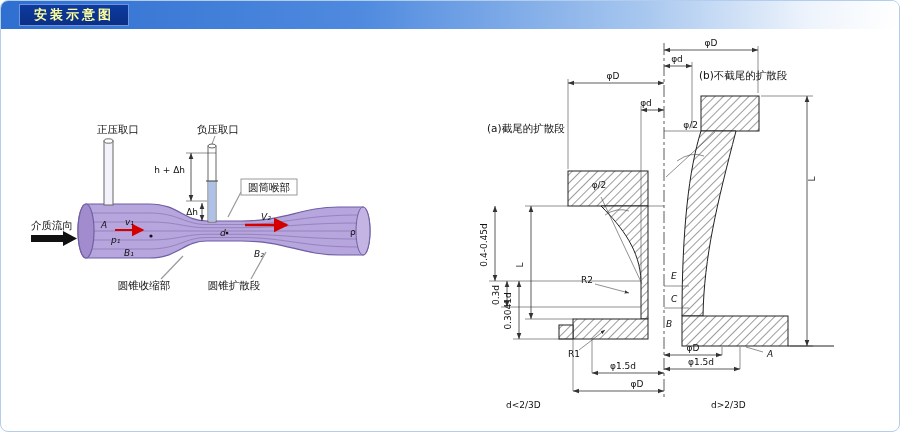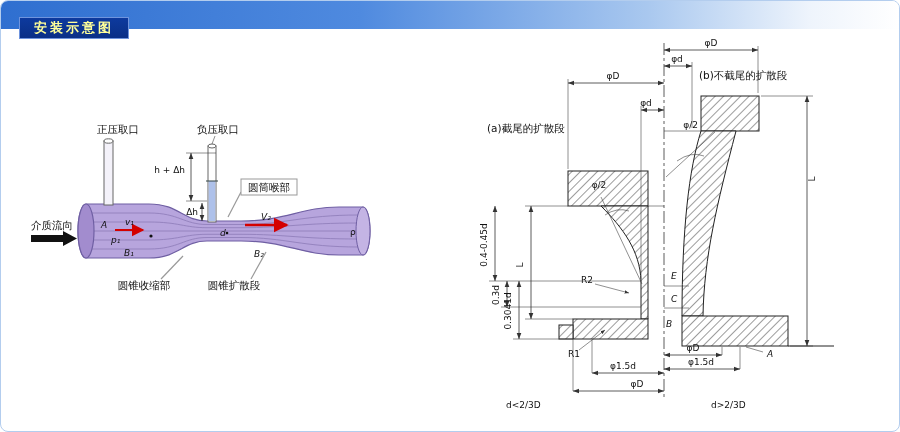--- a/index.html
+++ b/index.html
@@ -6,21 +6,21 @@
   .page{
     position:relative;width:898px;height:430px;background:#ffffff;
     border:1px solid #b3cdee;border-radius:8px;overflow:hidden;
     font-family:"Liberation Sans",sans-serif;
   }
   .header-bar{
     position:absolute;top:0;left:0;width:100%;height:28px;
     background:linear-gradient(to right,#2f6fd0 0%,#4f8adf 40%,#a9c8ef 72%,#eef4fc 90%,#ffffff 100%);
   }
   .title-box{
-    position:absolute;top:16px;left:18px;height:20px;line-height:20px;
+    position:absolute;top:3px;left:18px;height:20px;line-height:20px;
     padding:0 14px;background:linear-gradient(to bottom,#0d3a9e,#0a2f86);
     border:1px solid #6f94dd;color:#ffff99;font-size:13px;font-weight:bold;
     letter-spacing:3px;white-space:nowrap;
   }
   svg text{font-family:"DejaVu Sans","Liberation Sans",sans-serif;}
   .dimtext{font-size:9px;fill:#111;}
   .cn{font-size:10.5px;fill:#111;}
   .cnB{font-size:10.5px;fill:#111;}
   .it{font-style:italic;}
   .dim{stroke:#333;stroke-width:0.8;fill:none;}

